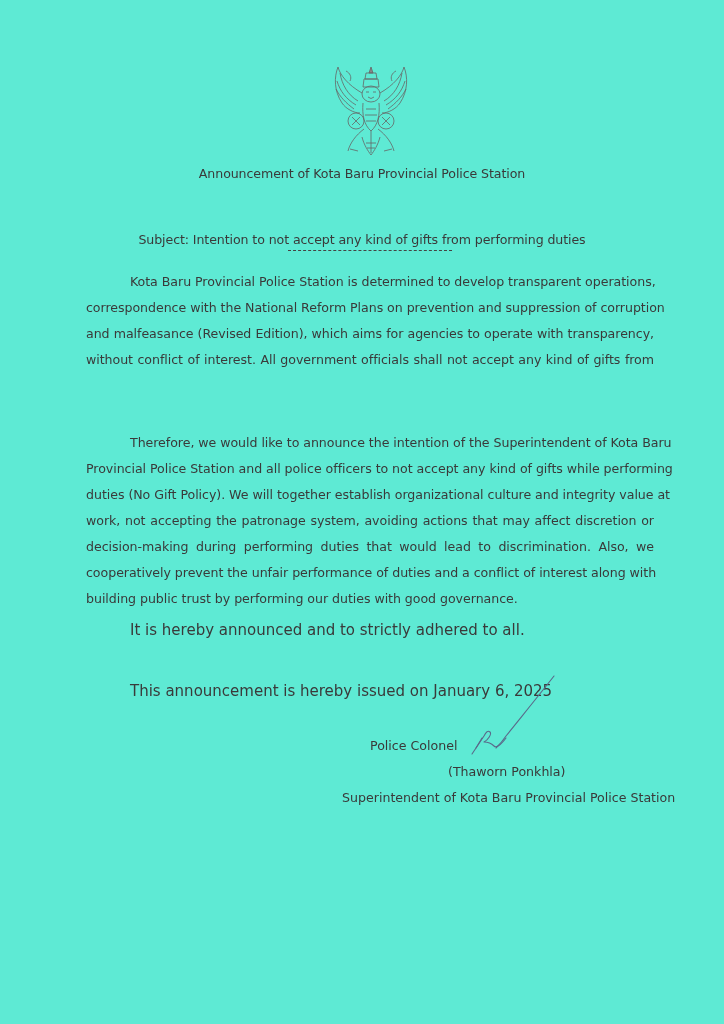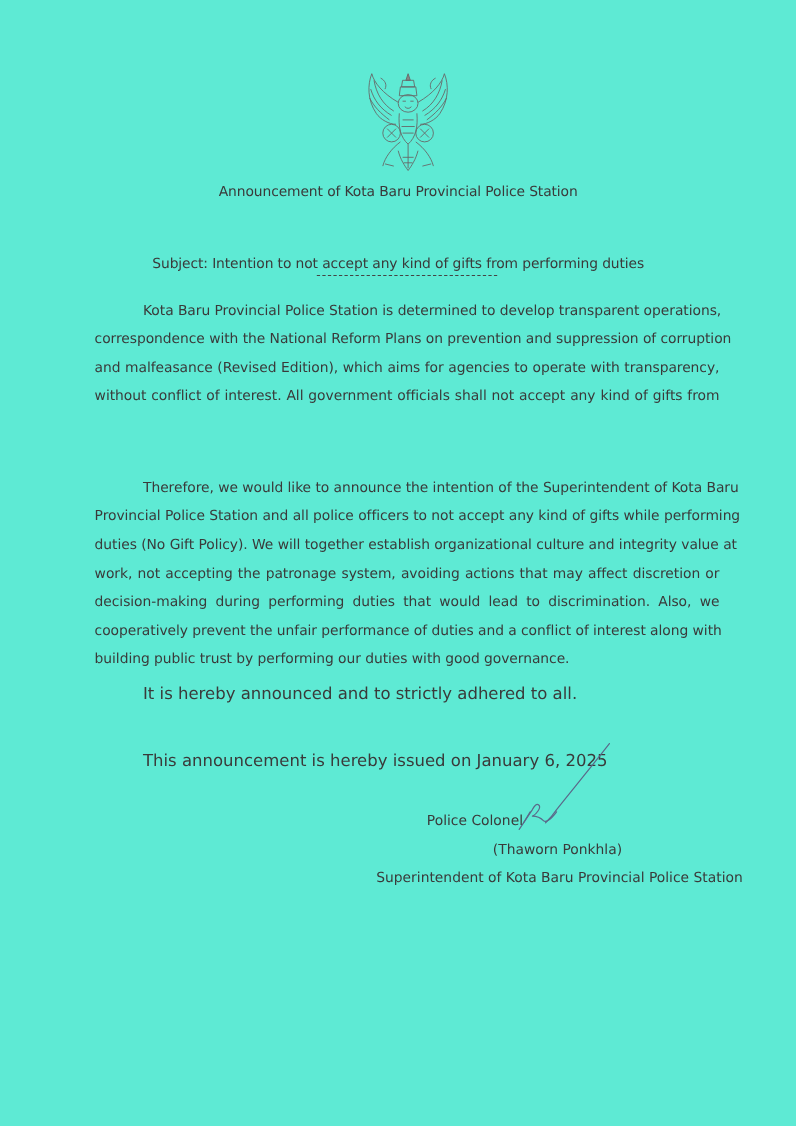--- a/index.html
+++ b/index.html
@@ -161,17 +161,17 @@
   <div class="closing" style="top:678px;">This announcement is hereby issued on January 6, 2025</div>
 
   <svg class="signature" viewBox="0 0 100 86" xmlns="http://www.w3.org/2000/svg">
     <g fill="none" stroke="#5a6a8a" stroke-width="1.1" stroke-linecap="round" stroke-linejoin="round">
       <path d="M92 4 C78 22 60 44 44 64 C40 70 36 74 34 76"></path>
       <path d="M10 82 C14 76 18 70 22 64 C24 60 26 58 28 60 C30 62 26 68 22 70 C28 70 30 72 32 74 C34 76 38 74 44 66"></path>
       <path d="M14 76 L20 66"></path>
     </g>
   </svg>
 
-  <div class="sig-text" style="left:388px; top:738px;">Police Colonel</div>
+  <div class="sig-text" style="left:370px; top:738px;">Police Colonel</div>
   <div class="sig-text" style="left:448px; top:764px;">(Thaworn Ponkhla)</div>
   <div class="sig-text" style="left:342px; top:790px;">Superintendent of Kota Baru Provincial Police Station</div>
 
 </div>
 
 </body></html>

